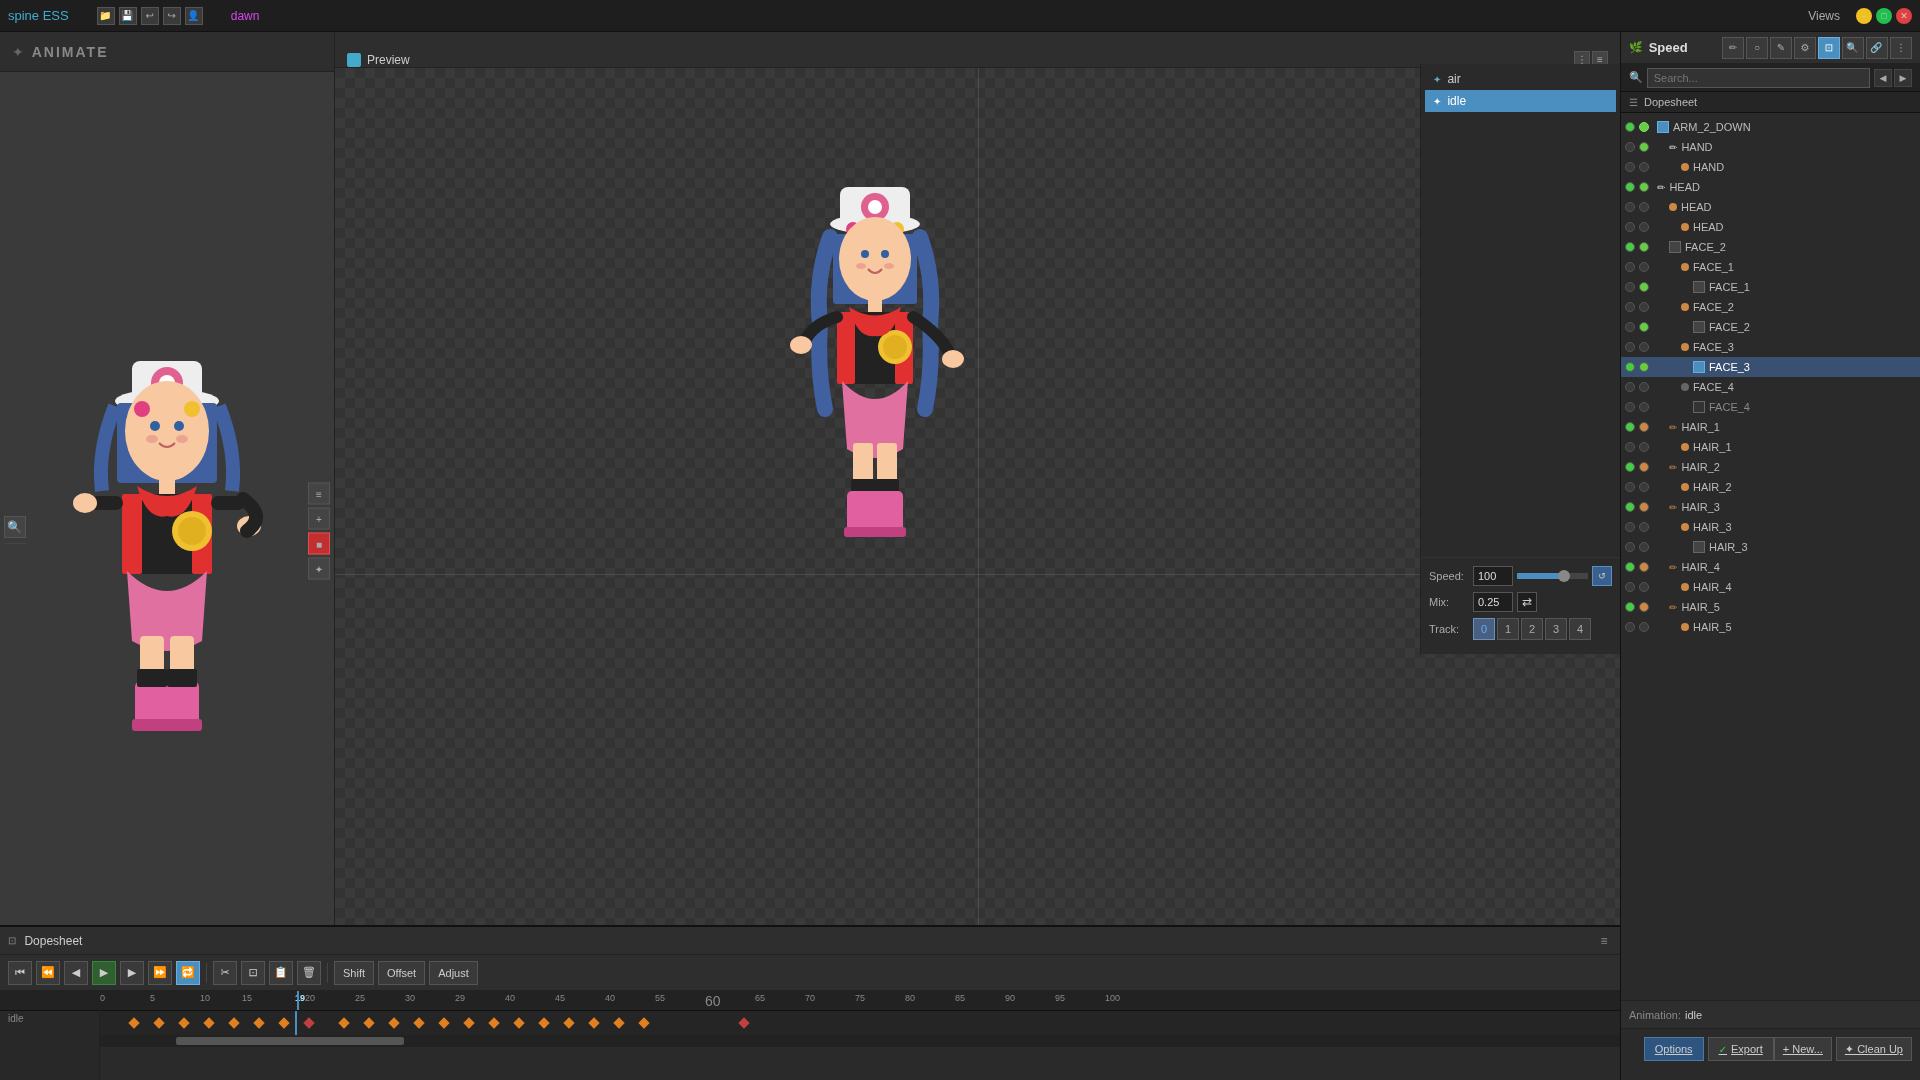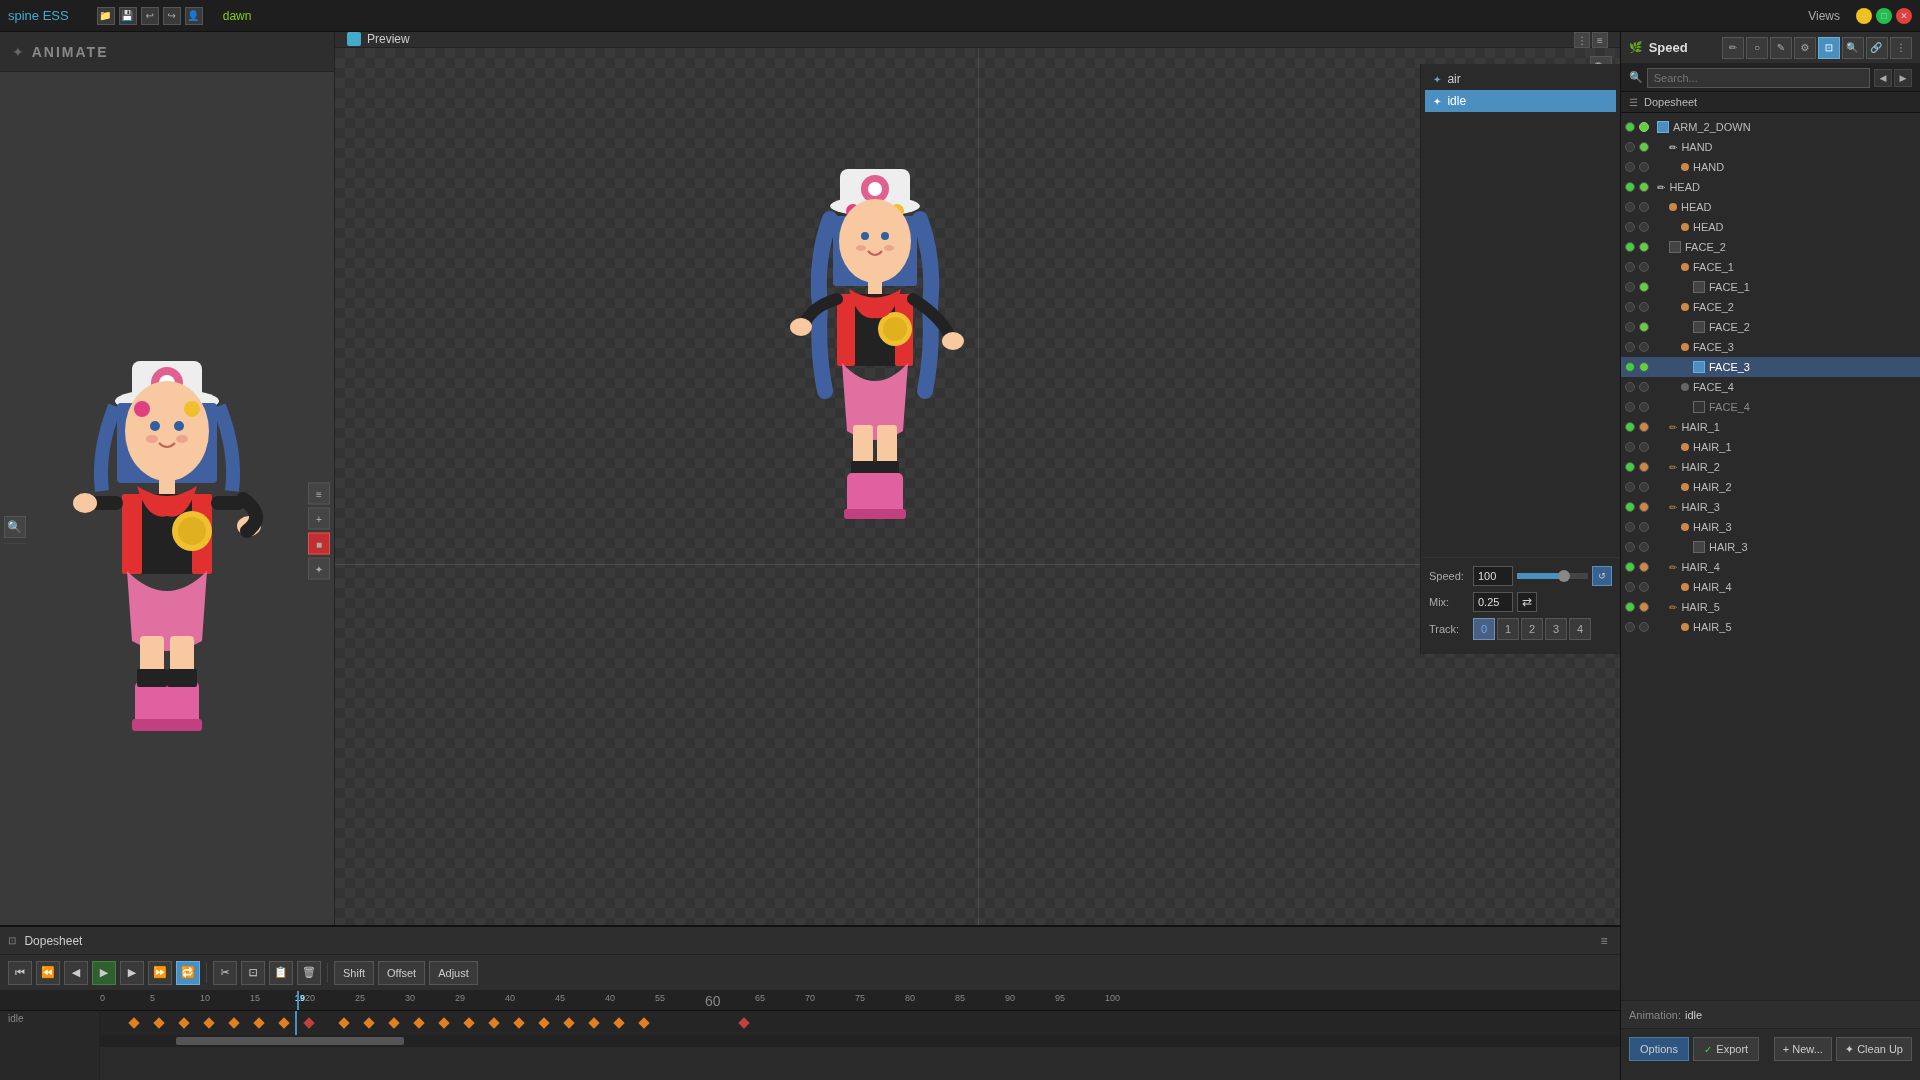--- a/index.html
+++ b/index.html
@@ -7,41 +7,41 @@
 
     
     #titlebar {
       height: 32px; background: #1e1e1e; display: flex; align-items: center; padding: 0 8px;
       border-bottom: 1px solid #111;
     }
     .title-logo { color: #e0e0e0; font-size: 13px; margin-right: 20px; }
     .title-logo span { color: #4ac; }
     .title-buttons { display: flex; gap: 4px; margin-left: 8px; }
     .title-btn { width: 18px; height: 18px; background: #3a3a3a; border: 1px solid #555; display: flex; align-items: center; justify-content: center; cursor: pointer; font-size: 10px; color: #aaa; }
-    .title-filename { margin-left: 20px; color: #84cc16; font-size: 12px; }
+    .title-filename { margin-left: 28px; color: #d946ef; font-size: 12px; }
     .title-spacer { flex: 1; }
     .title-views { color: #aaa; font-size: 12px; margin-right: 16px; }
     .window-controls { display: flex; gap: 4px; }
     .wc-btn { width: 16px; height: 16px; border-radius: 50%; display: flex; align-items: center; justify-content: center; font-size: 9px; cursor: pointer; }
     .wc-min { background: #f0c020; }
     .wc-max { background: #20c050; }
     .wc-close { background: #e04040; }
 
     
     #left-panel { width: 335px; background: #333; border-right: 1px solid #222; display: flex; flex-direction: column; position: relative; }
     .animate-header { height: 40px; background: #2e2e2e; display: flex; align-items: center; padding: 0 12px; border-bottom: 1px solid #222; }
     .animate-title { color: #888; font-size: 14px; font-weight: bold; letter-spacing: 2px; }
     .character-viewport { flex: 1; background: #3a3a3a; position: relative; overflow: hidden; display: flex; align-items: center; justify-content: center; }
     .tool-btn { width: 22px; height: 22px; background: #444; border: 1px solid #555; display: flex; align-items: center; justify-content: center; cursor: pointer; font-size: 10px; color: #aaa; }
     .tool-btn.active { background: #4a8fc0; border-color: #6aaee0; }
     .tool-label { font-size: 9px; color: #888; writing-mode: vertical-rl; text-orientation: mixed; margin: 0 2px; }
 
     
     #center-panel { flex: 1; display: flex; flex-direction: column; background: #2a2a2a; }
-    .preview-header { height: 16px; background: #2e2e2e; display: flex; align-items: flex-start; padding: 0 12px; border-bottom: 1px solid #222; }
+    .preview-header { height: 36px; background: #2e2e2e; display: flex; align-items: flex-end; padding: 0 12px; border-bottom: 1px solid #222; }
     .preview-icon { width: 14px; height: 14px; background: #4ac; border-radius: 2px; margin-right: 6px; }
     .preview-viewport { flex: 1; background: repeating-conic-gradient(#3a3a3a 0% 25%, #333 0% 50%) 0 0 / 20px 20px; position: relative; display: flex; align-items: center; justify-content: center; }
     .anim-item { padding: 4px 8px; cursor: pointer; display: flex; align-items: center; gap: 6px; }
     .anim-item.selected { background: #4a8fc0; color: #fff; }
     .control-row { display: flex; align-items: center; gap: 4px; margin-bottom: 6px; }
     .control-label { color: #aaa; font-size: 11px; width: 40px; }
     .control-input { width: 45px; height: 20px; background: #1e1e1e; border: 1px solid #555; color: #ddd; font-size: 11px; padding: 0 4px; }
     .control-slider { flex: 1; height: 6px; background: #444; position: relative; cursor: pointer; }
     .slider-fill { height: 100%; background: #4a8fc0; }
     .slider-thumb { position: absolute; right: 10px; top: -3px; width: 12px; height: 12px; background: #888; border-radius: 50%; }
@@ -573,21 +573,21 @@
         <div class="tree-dot orange"></div>
         <span class="tree-label">HAIR_5</span>
       </div>
     </div>
 
     <div id="anim-bottom-tree" style="height:80px; background:#2a2a2a; border-top:1px solid #222; display:flex; flex-direction:column;">
       <div style="height:28px; background:#2e2e2e; display:flex; align-items:center; padding:0 8px; border-bottom:1px solid #222;">
         <span style="color:#888; font-size:11px;">Animation:</span>
         <span style="color:#ccc; font-size:11px; margin-left:4px;">idle</span>
       </div>
-      <div style="display:flex; align-items:center; justify-content:space-between; padding:8px;">
+      <div style="display:flex; align-items:center; justify-content:flex-end; padding:8px;text-decoration:underline;">
         <div style="display:flex; gap:4px;">
           <button class="anim-action-btn active" style="background:#2e5580; border:1px solid #4a7aa0; height:24px; padding:0 10px; color:#ccc; font-size:11px; cursor:pointer; display:flex; align-items:center; gap:4px;">Options</button>
           <button class="anim-action-btn" style="background:#3a3a3a; border:1px solid #555; height:24px; padding:0 10px; color:#ccc; font-size:11px; cursor:pointer; display:flex; align-items:center; gap:4px;">
             <span style="color:#4c4; font-size:10px;">✓</span>
             <span>Export</span>
           </button>
         </div>
         <div style="display:flex; gap:4px;">
           <button class="anim-action-btn" style="background:#3a3a3a; border:1px solid #555; height:24px; padding:0 8px; color:#ccc; font-size:11px; cursor:pointer;">+ New...</button>
           <button class="anim-action-btn" style="background:#3a3a3a; border:1px solid #555; height:24px; padding:0 8px; color:#ccc; font-size:11px; cursor:pointer;">✦ Clean Up</button>
@@ -635,21 +635,21 @@
       </div>
 
       <div style="flex:1; overflow:hidden; position:relative;">
 
         <div style="height:20px; background:#222; border-bottom:1px solid #111; position:relative; overflow:hidden;">
           <div style="position:absolute; top:0; left:0; right:0; height:100%; display:flex;">
             <div style="position:relative; width:100%; height:100%;">
               <span style="position:absolute; left:0px; font-size:9px; color:#888; top:2px;">0</span>
               <span style="position:absolute; left:50px; font-size:9px; color:#888; top:2px;">5</span>
               <span style="position:absolute; left:100px; font-size:9px; color:#888; top:2px;">10</span>
-              <span style="position:absolute; left:150px; font-size:9px; color:#888; top:2px;">15</span>
+              <span style="position:absolute; left:142px; font-size:9px; color:#888; top:2px;">15</span>
               <span style="position:absolute; left:195px; font-size:9px; color:#aef; top:2px; font-weight:bold;">19</span>
               <span style="position:absolute; left:205px; font-size:9px; color:#888; top:2px;">20</span>
               <span style="position:absolute; left:255px; font-size:9px; color:#888; top:2px;">25</span>
               <span style="position:absolute; left:305px; font-size:9px; color:#888; top:2px;">30</span>
               <span style="position:absolute; left:355px; font-size:9px; color:#888; top:2px;">29</span>
               <span style="position:absolute; left:405px; font-size:9px; color:#888; top:2px;">40</span>
               <span style="position:absolute; left:455px; font-size:9px; color:#888; top:2px;">45</span>
               <span style="position:absolute; left:505px; font-size:9px; color:#888; top:2px;">40</span>
               <span style="position:absolute; left:555px; font-size:9px; color:#888; top:2px;">55</span>
               <span style="position:absolute; left:605px; font-size:14px; color:#888; top:2px;">60</span>

